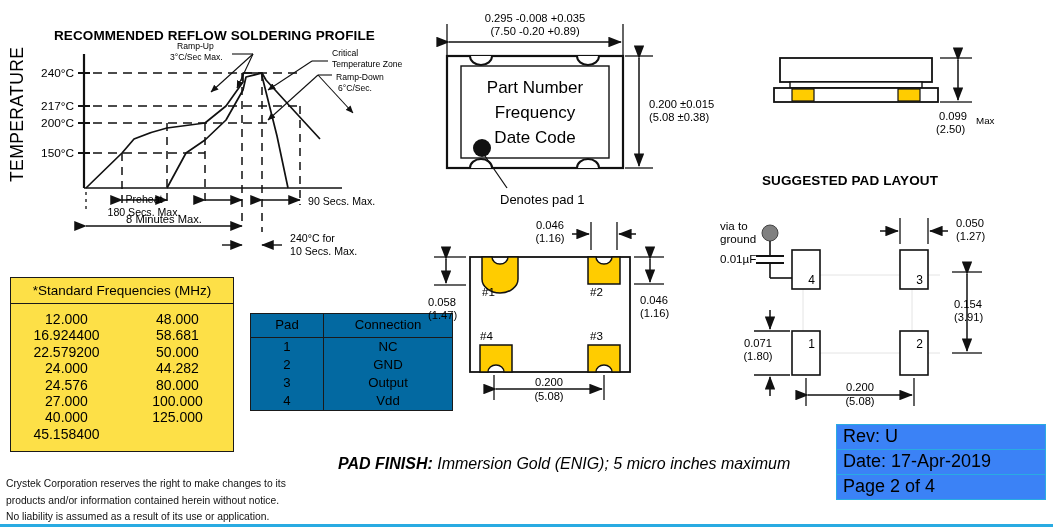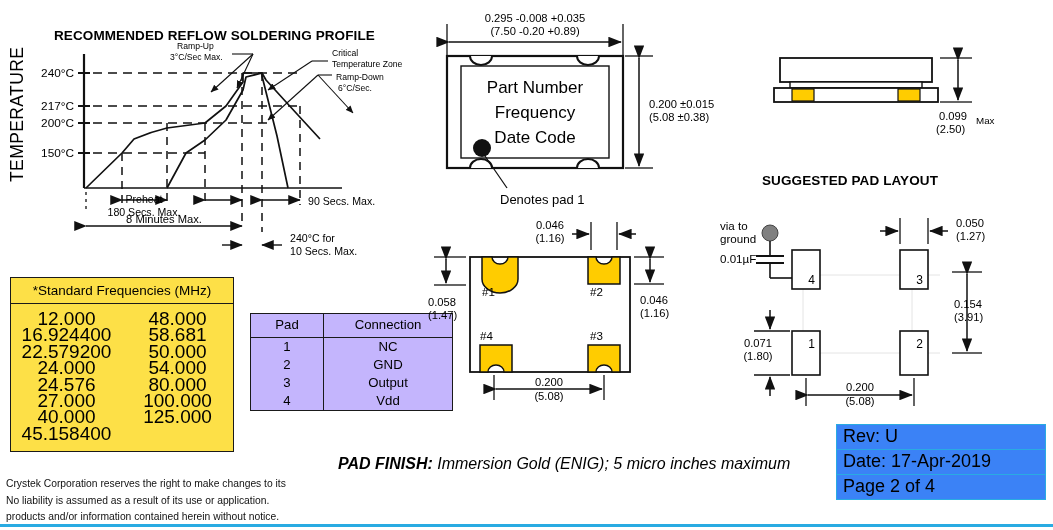--- a/index.html
+++ b/index.html
@@ -26,26 +26,26 @@
     border:1.6px solid #1a1a1a;background:#fde047;
   }
   #freq-table .fq-head{
     text-align:center;font-size:13.5px;padding:5px 0 5px;
     border-bottom:1.6px solid #1a1a1a;
   }
   #freq-table .fq-body{
     display:flex;padding:7px 0 9px;
   }
   #freq-table .fq-col{
-    flex:1;text-align:center;font-size:19px;line-height:16.4px;
+    flex:1;text-align:center;font-size:14px;line-height:16.4px;
   }
 
   
   #pad-table{
-    left:250px;top:313px;border:1.5px solid #1a1a1a;background:#c4b5fd;
+    left:250px;top:313px;border:1.5px solid #1a1a1a;background:#0369a1;
   }
   #pad-table table{border-collapse:collapse;}
   #pad-table th,#pad-table td{
     font-weight:normal;font-size:13.2px;text-align:center;
     padding:1px 10px;line-height:16px;
   }
   #pad-table th{padding:3px 10px 4px;}
   #pad-table .vline{border-right:1.5px solid #1a1a1a;}
   #pad-table .hline td,#pad-table .hline th{border-bottom:1.5px solid #1a1a1a;}
   #pad-table .c1{width:52px;}
@@ -167,21 +167,21 @@
       <div>24.000</div>
       <div>24.576</div>
       <div>27.000</div>
       <div>40.000</div>
       <div>45.158400</div>
     </div>
     <div class="fq-col">
       <div>48.000</div>
       <div>58.681</div>
       <div>50.000</div>
-      <div>54.000</div>
+      <div>44.282</div>
       <div>80.000</div>
       <div>100.000</div>
       <div>125.000</div>
     </div>
   </div>
 </div>
 
 <div class="abs" id="pad-table">
   <table>
     <tbody>
@@ -388,22 +388,22 @@
 </svg>
 </div>
 
 <div class="abs" id="pad-finish">
   <b>PAD FINISH:</b>
   <span>Immersion Gold (ENIG); 5 micro inches maximum</span>
 </div>
 
 <div class="abs" id="disclaimer">
   <div>Crystek Corporation reserves the right to make changes to its</div>
+  <div>products and/or information contained herein without notice.</div>
   <div>No liability is assumed as a result of its use or application.</div>
-  <div>products and/or information contained herein without notice.</div>
 </div>
 
 <div class="abs" id="rev-box">
   <div class="rev-row">Rev:  U</div>
   <div class="rev-row">Date:  17-Apr-2019</div>
   <div class="rev-row">Page 2 of 4</div>
 </div>
 
 <div class="abs" id="bottom-rule"></div>
 

